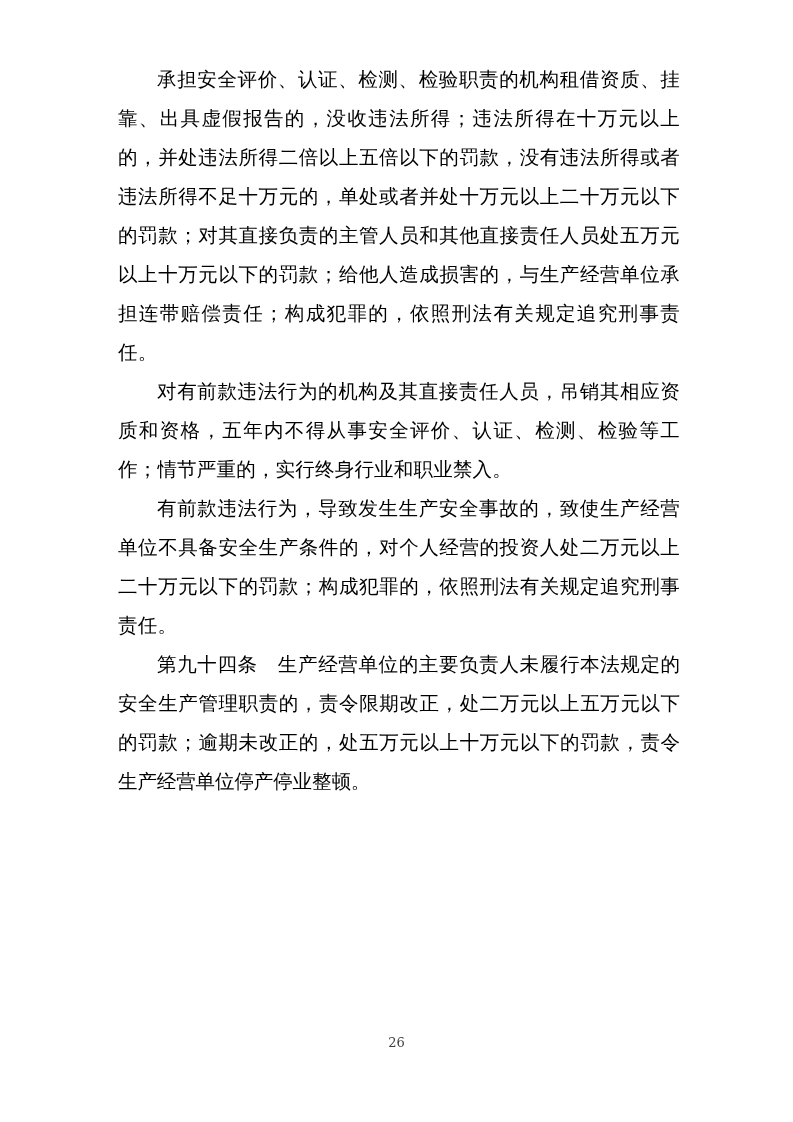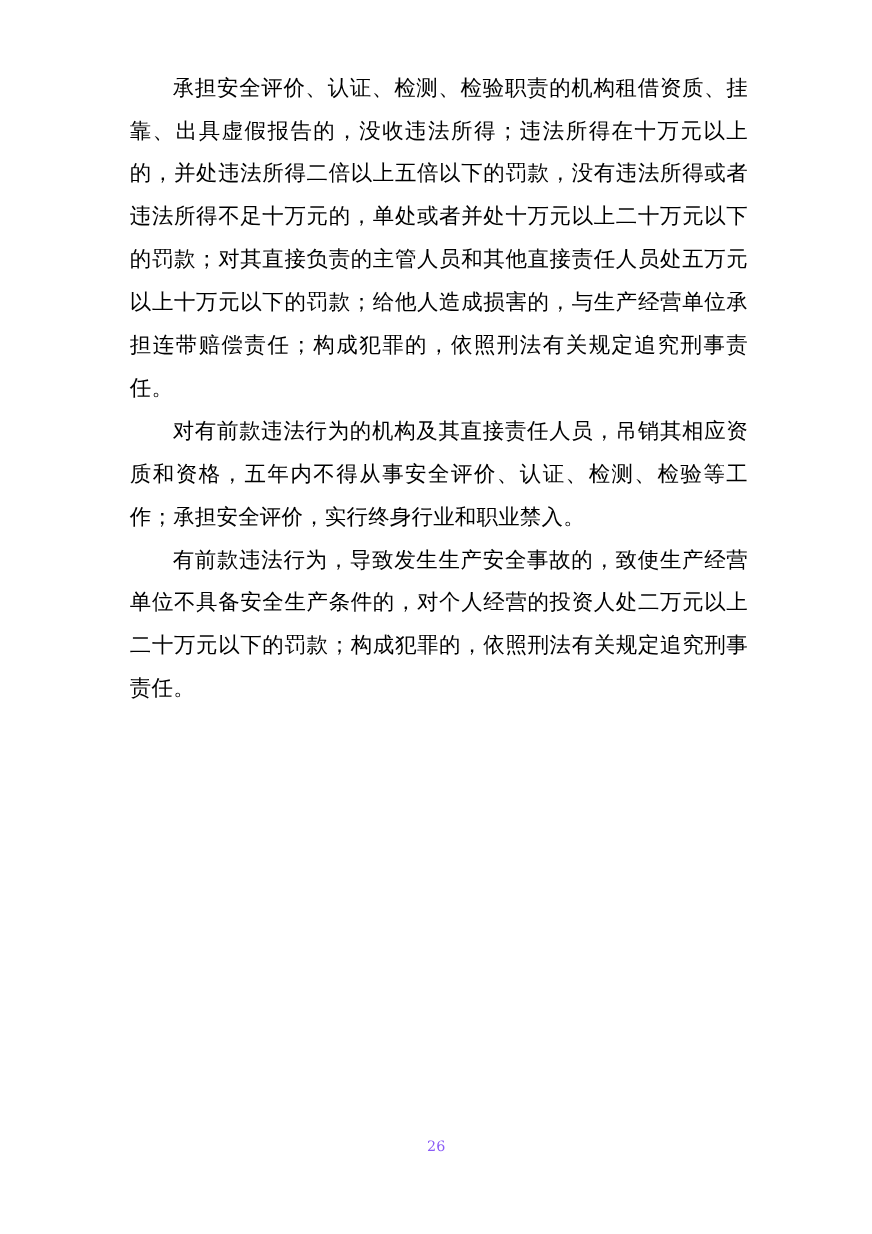--- a/index.html
+++ b/index.html
@@ -45,26 +45,27 @@
     margin-top: 0px;
   }
   .page-number {
     position: absolute;
     left: 0;
     top: 1035px;
     width: 793px;
     text-align: center;
     font-size: 13px;
     font-family: "DejaVu Serif", "Liberation Serif", serif;
-    color: #8b5cf6;
+    color: #404040;
   }
 </style>
 </head>
 <body>
 
 <div class="page">
   <div class="content">
     <p class="para">承担安全评价、认证、检测、检验职责的机构租借资质、挂靠、出具虚假报告的，没收违法所得；违法所得在十万元以上的，并处违法所得二倍以上五倍以下的罚款，没有违法所得或者违法所得不足十万元的，单处或者并处十万元以上二十万元以下的罚款；对其直接负责的主管人员和其他直接责任人员处五万元以上十万元以下的罚款；给他人造成损害的，与生产经营单位承担连带赔偿责任；构成犯罪的，依照刑法有关规定追究刑事责任。</p>
-    <p class="para">对有前款违法行为的机构及其直接责任人员，吊销其相应资质和资格，五年内不得从事安全评价、认证、检测、检验等工作；承担安全评价，实行终身行业和职业禁入。</p>
+    <p class="para">对有前款违法行为的机构及其直接责任人员，吊销其相应资质和资格，五年内不得从事安全评价、认证、检测、检验等工作；情节严重的，实行终身行业和职业禁入。</p>
     <p class="para">有前款违法行为，导致发生生产安全事故的，致使生产经营单位不具备安全生产条件的，对个人经营的投资人处二万元以上二十万元以下的罚款；构成犯罪的，依照刑法有关规定追究刑事责任。</p>
+    <p class="para tight">第九十四条　生产经营单位的主要负责人未履行本法规定的安全生产管理职责的，责令限期改正，处二万元以上五万元以下的罚款；逾期未改正的，处五万元以上十万元以下的罚款，责令生产经营单位停产停业整顿。</p>
   </div>
   <div class="page-number">26</div>
 </div>
 
 </body></html>

